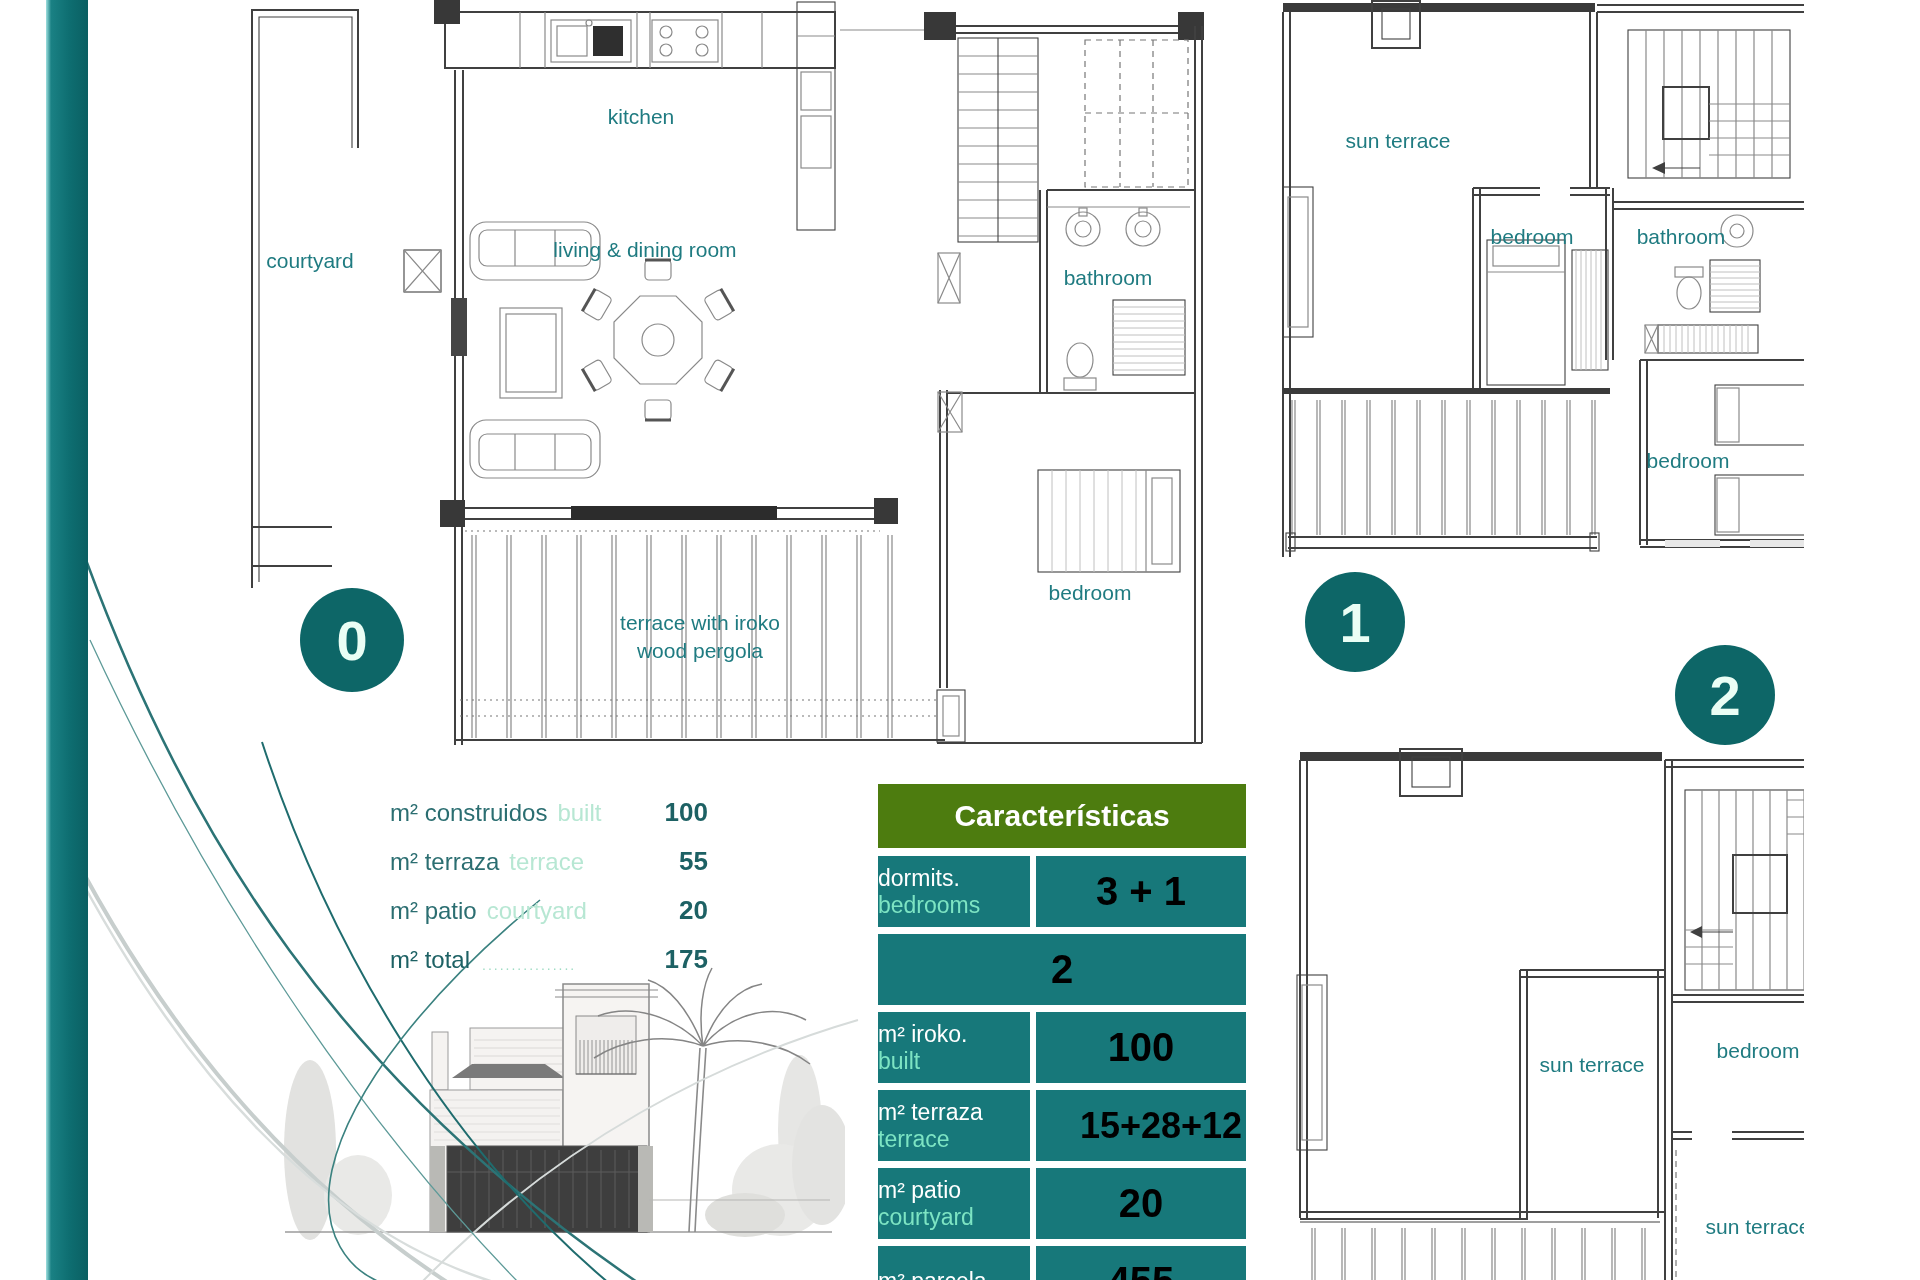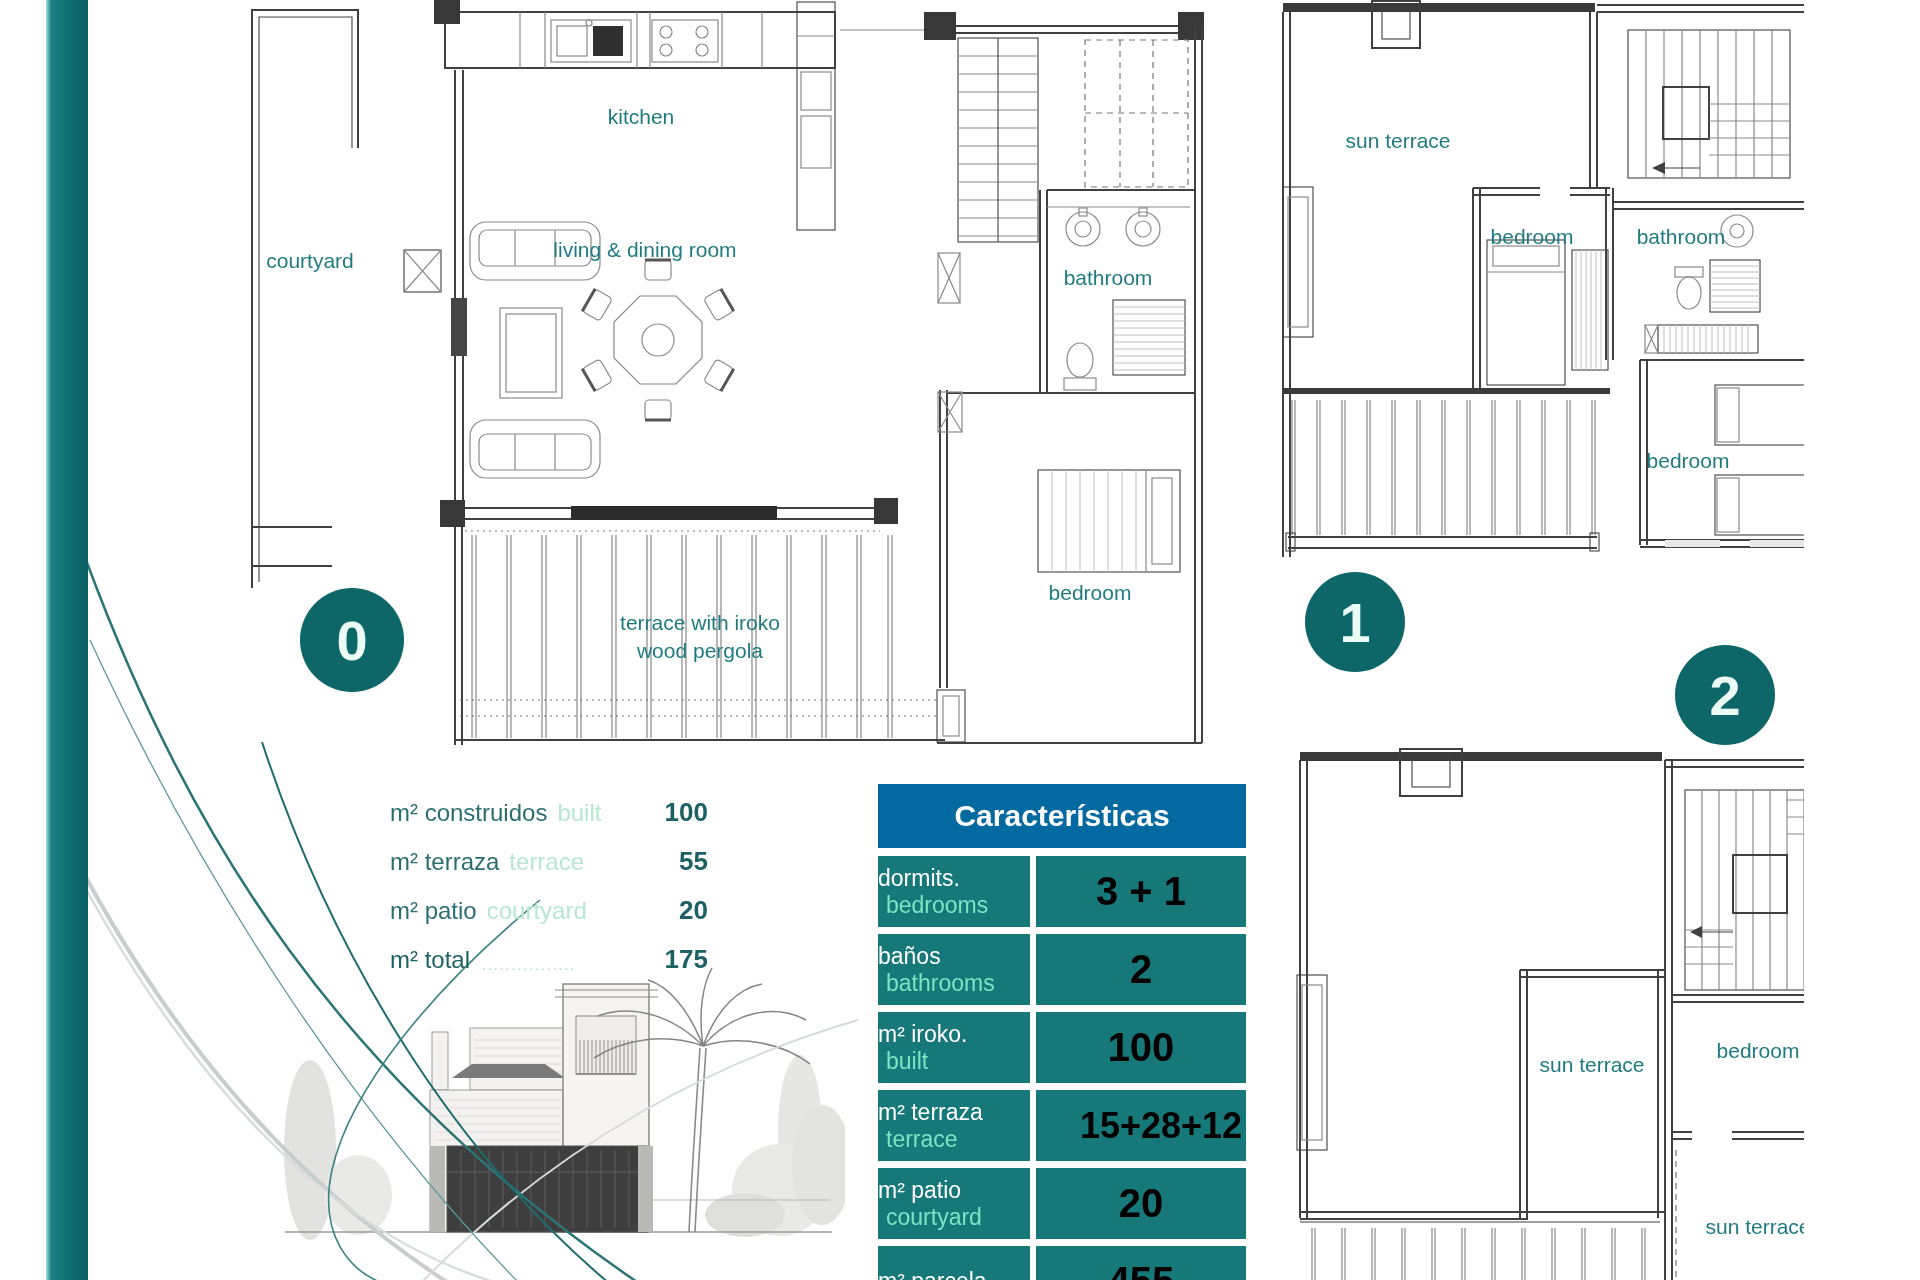--- a/index.html
+++ b/index.html
@@ -24,27 +24,27 @@
   
   #measurements{position:absolute;left:390px;top:790px;width:318px;z-index:5;font-size:24px;}
   .mrow{display:flex;align-items:baseline;height:42px;margin-top:7px;}
   .mrow .es{color:#2b6e71;}
   .mrow .en{color:#b7e7d3;margin-left:10px;}
   .mrow .val{margin-left:auto;color:#1d6164;font-weight:bold;font-size:26px;}
   .mrow.total .es{font-weight:normal;color:#1d6164;text-align:center;}
   .mrow .leader{color:#9fdcc4;font-size:14px;letter-spacing:2px;margin-left:12px;align-self:center;}
   
   #chartable{position:absolute;left:878px;top:784px;width:368px;z-index:5;}
-  .tbl-header{height:64px;background:#0369a1;color:#fff;font-weight:bold;font-size:30px;
+  .tbl-header{height:64px;background:#4d7c0f;color:#fff;font-weight:bold;font-size:30px;
               line-height:64px;text-align:center;margin-bottom:8px;}
   .tbl-row{display:flex;gap:6px;margin-bottom:7px;height:71px;}
   .cell-label{width:152px;background:#17787a;display:flex;flex-direction:column;
               justify-content:center;text-align:left;}
   .cell-label .es{color:#ffffff;font-size:23px;line-height:27px;}
-  .cell-label .en{color:#7de4c3;font-size:23px;line-height:27px;margin-left:8px;}
+  .cell-label .en{color:#7de4c3;font-size:23px;line-height:27px;}
   .cell-value{flex:1;background:#17787a;color:#000000;font-weight:bold;font-size:40px;
               display:flex;align-items:center;justify-content:center;}
   .tbl-row:nth-of-type(5) .cell-value{font-size:36px;padding-left:40px;}
 </style>
 </head>
 <body>
 
 <div id="page">
 
   <svg style="left:0;top:0;z-index:2;" width="1920" height="1280" viewBox="0 0 1920 1280">
@@ -342,24 +342,20 @@
   <div id="chartable">
     <div class="tbl-header">Características</div>
     <div class="tbl-row">
       <div class="cell-label">
         <span class="es">dormits.</span>
         <span class="en">bedrooms</span>
       </div>
       <div class="cell-value">3 + 1</div>
     </div>
     <div class="tbl-row">
-      <div class="cell-label">
-        <span class="es">baños</span>
-        <span class="en">bathrooms</span>
-      </div>
       <div class="cell-value">2</div>
     </div>
     <div class="tbl-row">
       <div class="cell-label">
         <span class="es">m² iroko.</span>
         <span class="en">built</span>
       </div>
       <div class="cell-value">100</div>
     </div>
     <div class="tbl-row">

